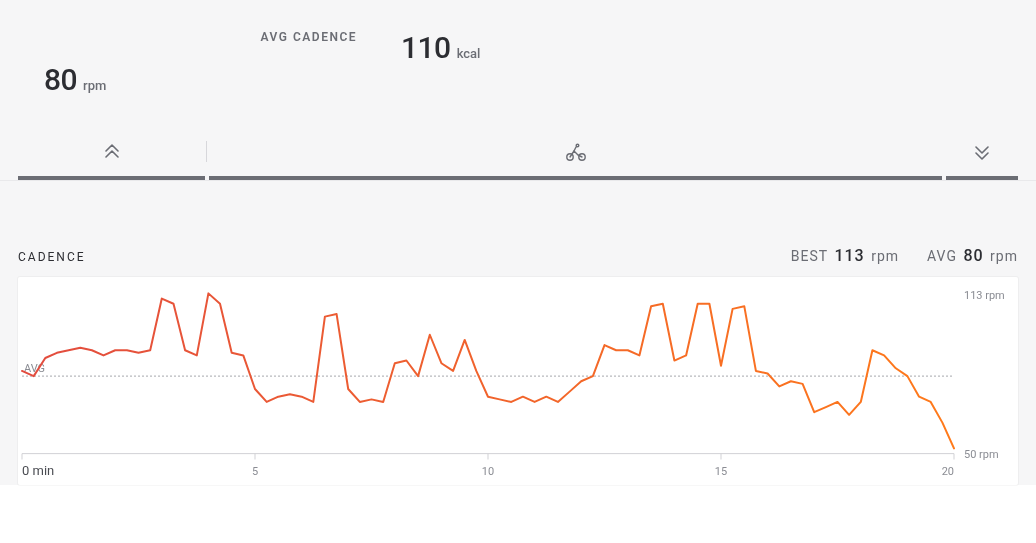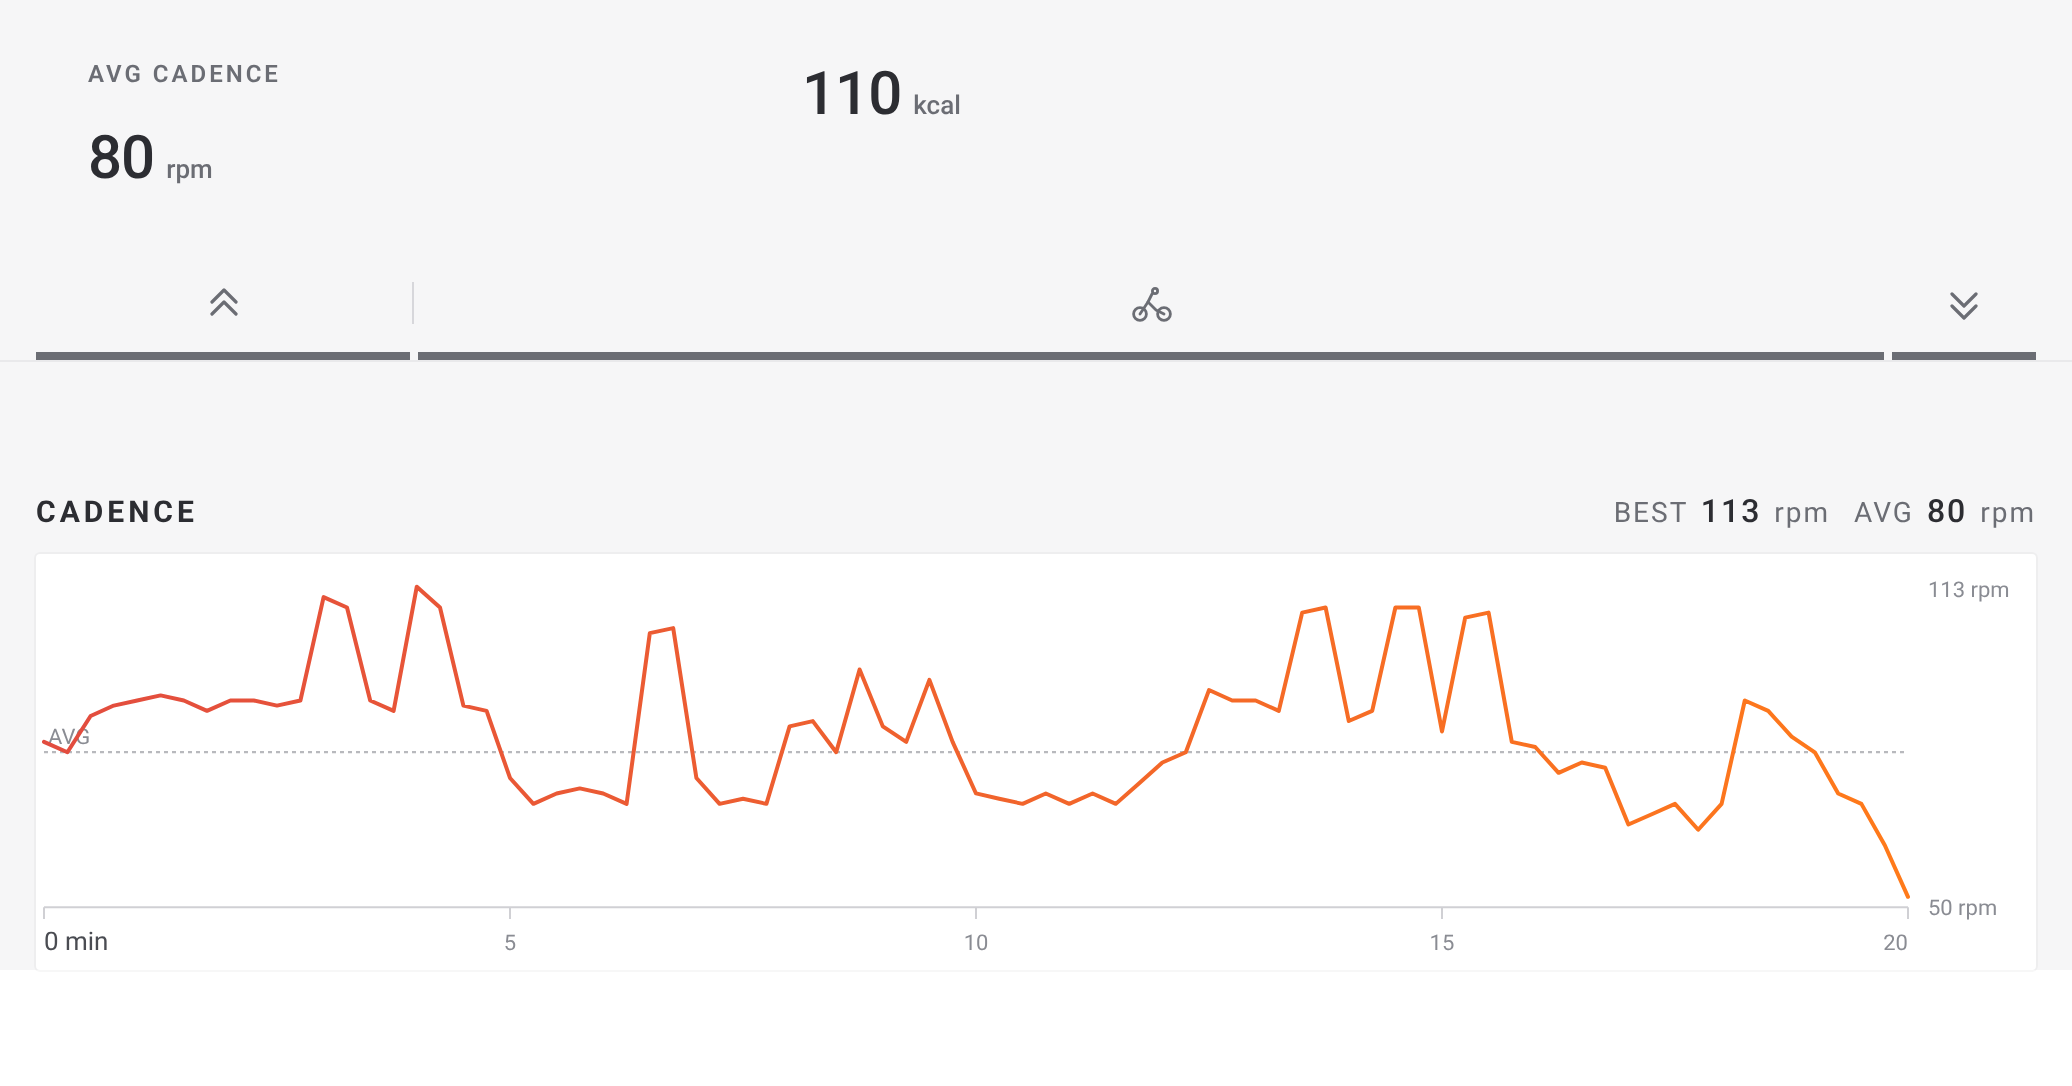--- a/index.html
+++ b/index.html
@@ -2,21 +2,21 @@
 <html><head>
 <meta charset="utf-8">
 <style>
   * { box-sizing: border-box; margin: 0; padding: 0; }
   html, body { width: 1036px; height: 543px; font-family: -apple-system, BlinkMacSystemFont, "Segoe UI", Roboto, Helvetica, Arial, sans-serif; background: #fff; color: #333; }
   .top-metrics {
     display: flex;
     background: #f6f6f7;
     padding: 30px 0 34px 0;
   }
-  .metric-block { padding-left: 44px; width: 357px; }
+  .metric-block { padding-left: 44px; width: 357px; text-align: right; }
   .metric-label {
     font-size: 12px; letter-spacing: 1.5px; color: #6b6d74; font-weight: 600;
     margin-bottom: 18px;
   }
   .metric-value { display: flex; align-items: baseline; gap: 6px; }
   .metric-number { font-size: 30px; color: #2c2d32; font-weight: 500; letter-spacing: -0.5px;}
   .metric-unit { font-size: 13px; color: #6b6d74; font-weight: 500; }
 
   .tabs-row {
     display:flex; align-items:stretch;
@@ -39,22 +39,22 @@
   .tab-divider { position:absolute; right:-2px; top:10px; bottom:14px; width:1px; background:#d7d7db; }
 
   .section-bg {
     background:#f6f6f7;
     padding: 65px 18px 0 18px;
   }
   .section-head {
     display:flex; align-items:baseline; justify-content:space-between;
     margin-bottom: 12px;
   }
-  .section-title { font-size:15px; letter-spacing:2px; color:#2c2d32; font-weight:700;}
-  .section-stats { display:flex; gap:12px; align-items:baseline;padding-left:40px; }
+  .section-title { font-size:12px; letter-spacing:2px; color:#2c2d32; font-weight:400;}
+  .section-stats { display:flex; gap:28px; align-items:baseline;padding-left:40px; }
   .stat { font-size:14px; color:#6b6d74; letter-spacing:1px;}
   .stat strong { font-size:16px; color:#2c2d32; font-weight:500; margin:0 2px;}
 
   .chart-card {
     background:#fff;
     border-radius:2px;
     padding: 4px 0 0 0;
     position:relative;
     height: 208px;
     box-shadow: 0 0 0 1px rgba(0,0,0,0.03);

